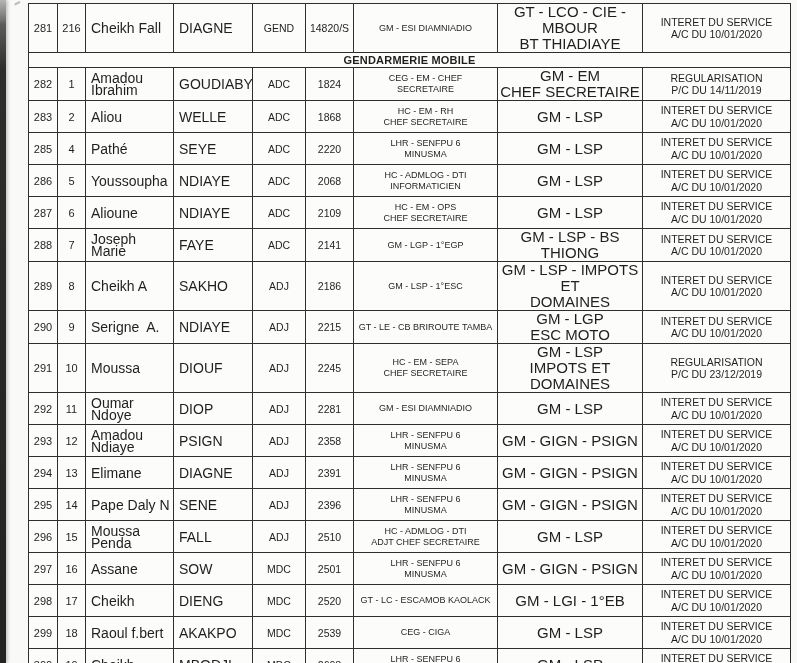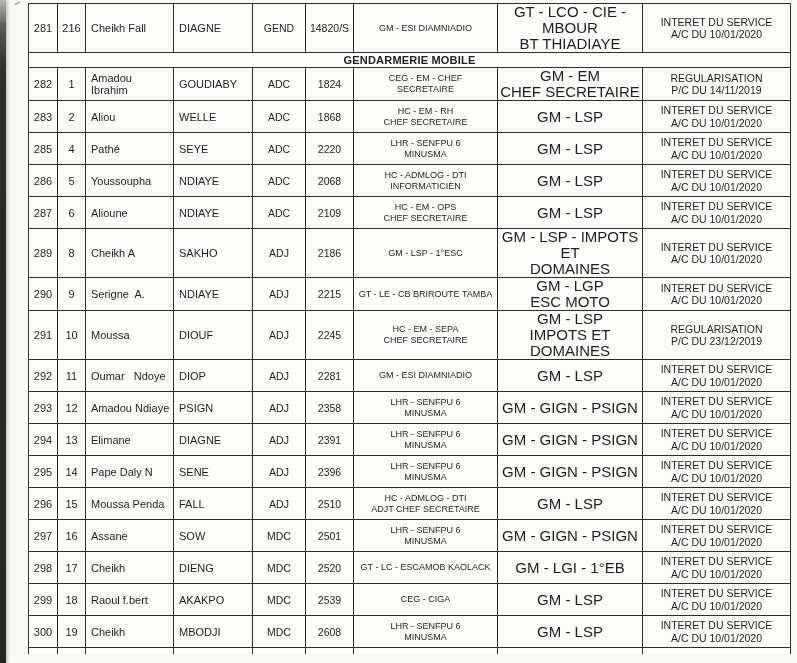--- a/index.html
+++ b/index.html
@@ -36,21 +36,21 @@
     overflow: hidden;
     line-height: 12px;
   }
   
   col.w1 { width: 29px; }  col.w2 { width: 28px; }
   col.w3 { width: 88px; }  col.w4 { width: 79px; }
   col.w5 { width: 53px; }  col.w6 { width: 48px; }
   col.w7 { width: 144px; } col.w8 { width: 145px; }
   col.w9 { width: 148px; }
   td.c1, td.c2 { font-size: 11px; }
-  td.c3, td.c4 { font-size: 11px; text-align: left; padding-left: 5px; }
+  td.c3, td.c4 { font-size: 14px; text-align: left; padding-left: 5px; }
   td.c5, td.c6 { font-size: 10.5px; text-align: center; }
   td.c7 { font-size: 9px;  line-height: 11px; }
   td.c8 { font-size: 15px; line-height: 16px; text-align: center; }
   td.c9 { font-size: 10.5px; line-height: 12.5px; }
   tbody[data-name="rows-top"] tr { height: 30px; }
   tr.section-row { height: 15px; }
   tr.section-row td {
     font-size: 11px; font-weight: bold; letter-spacing: 0.2px;
     line-height: 11px; padding: 0;
   }
@@ -163,20 +163,32 @@
     <td class="c4" data-name="cell-last-name">NDIAYE</td>
     <td class="c5" data-name="cell-rank">ADC</td>
     <td class="c6" data-name="cell-matricule">2109</td>
     <td class="c7" data-name="cell-current-unit">HC - EM - OPS
 CHEF SECRETAIRE</td>
     <td class="c8" data-name="cell-new-unit">GM - LSP</td>
     <td class="c9" data-name="cell-decision">INTERET DU SERVICE
 A/C DU 10/01/2020</td>
   </tr>
 
+  <tr data-name="table-row">
+    <td class="c1" data-name="cell-row-number">288</td>
+    <td class="c2" data-name="cell-order-number">7</td>
+    <td class="c3" data-name="cell-first-name">Joseph Marie</td>
+    <td class="c4" data-name="cell-last-name">FAYE</td>
+    <td class="c5" data-name="cell-rank">ADC</td>
+    <td class="c6" data-name="cell-matricule">2141</td>
+    <td class="c7" data-name="cell-current-unit">GM - LGP - 1°EGP</td>
+    <td class="c8" data-name="cell-new-unit">GM - LSP - BS THIONG</td>
+    <td class="c9" data-name="cell-decision">INTERET DU SERVICE
+A/C DU 10/01/2020</td>
+  </tr>
 
   <tr data-name="table-row">
     <td class="c1" data-name="cell-row-number">289</td>
     <td class="c2" data-name="cell-order-number">8</td>
     <td class="c3" data-name="cell-first-name">Cheikh A</td>
     <td class="c4" data-name="cell-last-name">SAKHO</td>
     <td class="c5" data-name="cell-rank">ADJ</td>
     <td class="c6" data-name="cell-matricule">2186</td>
     <td class="c7" data-name="cell-current-unit">GM - LSP - 1°ESC</td>
     <td class="c8" data-name="cell-new-unit">GM - LSP - IMPOTS ET

